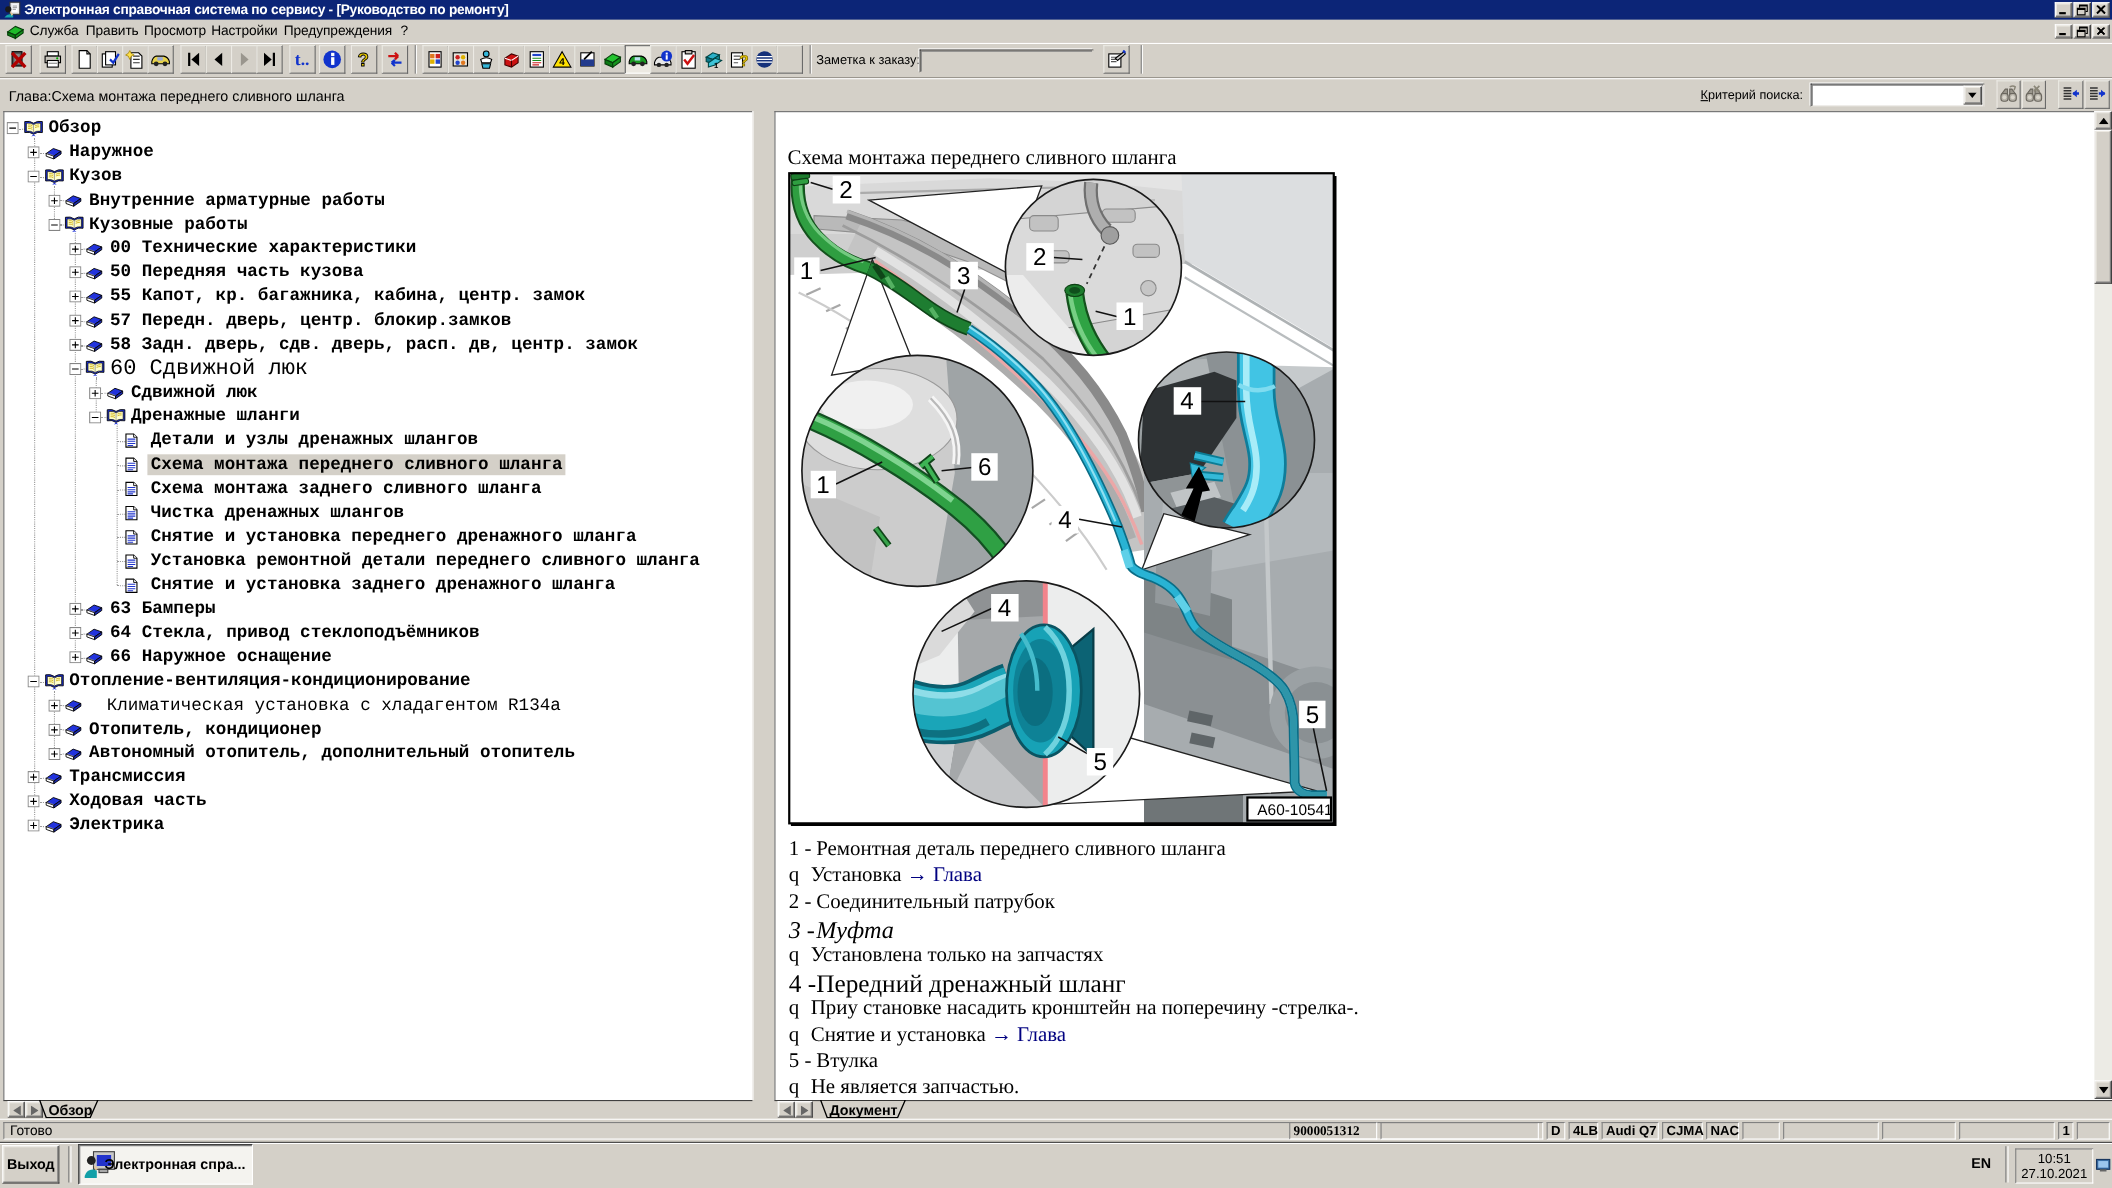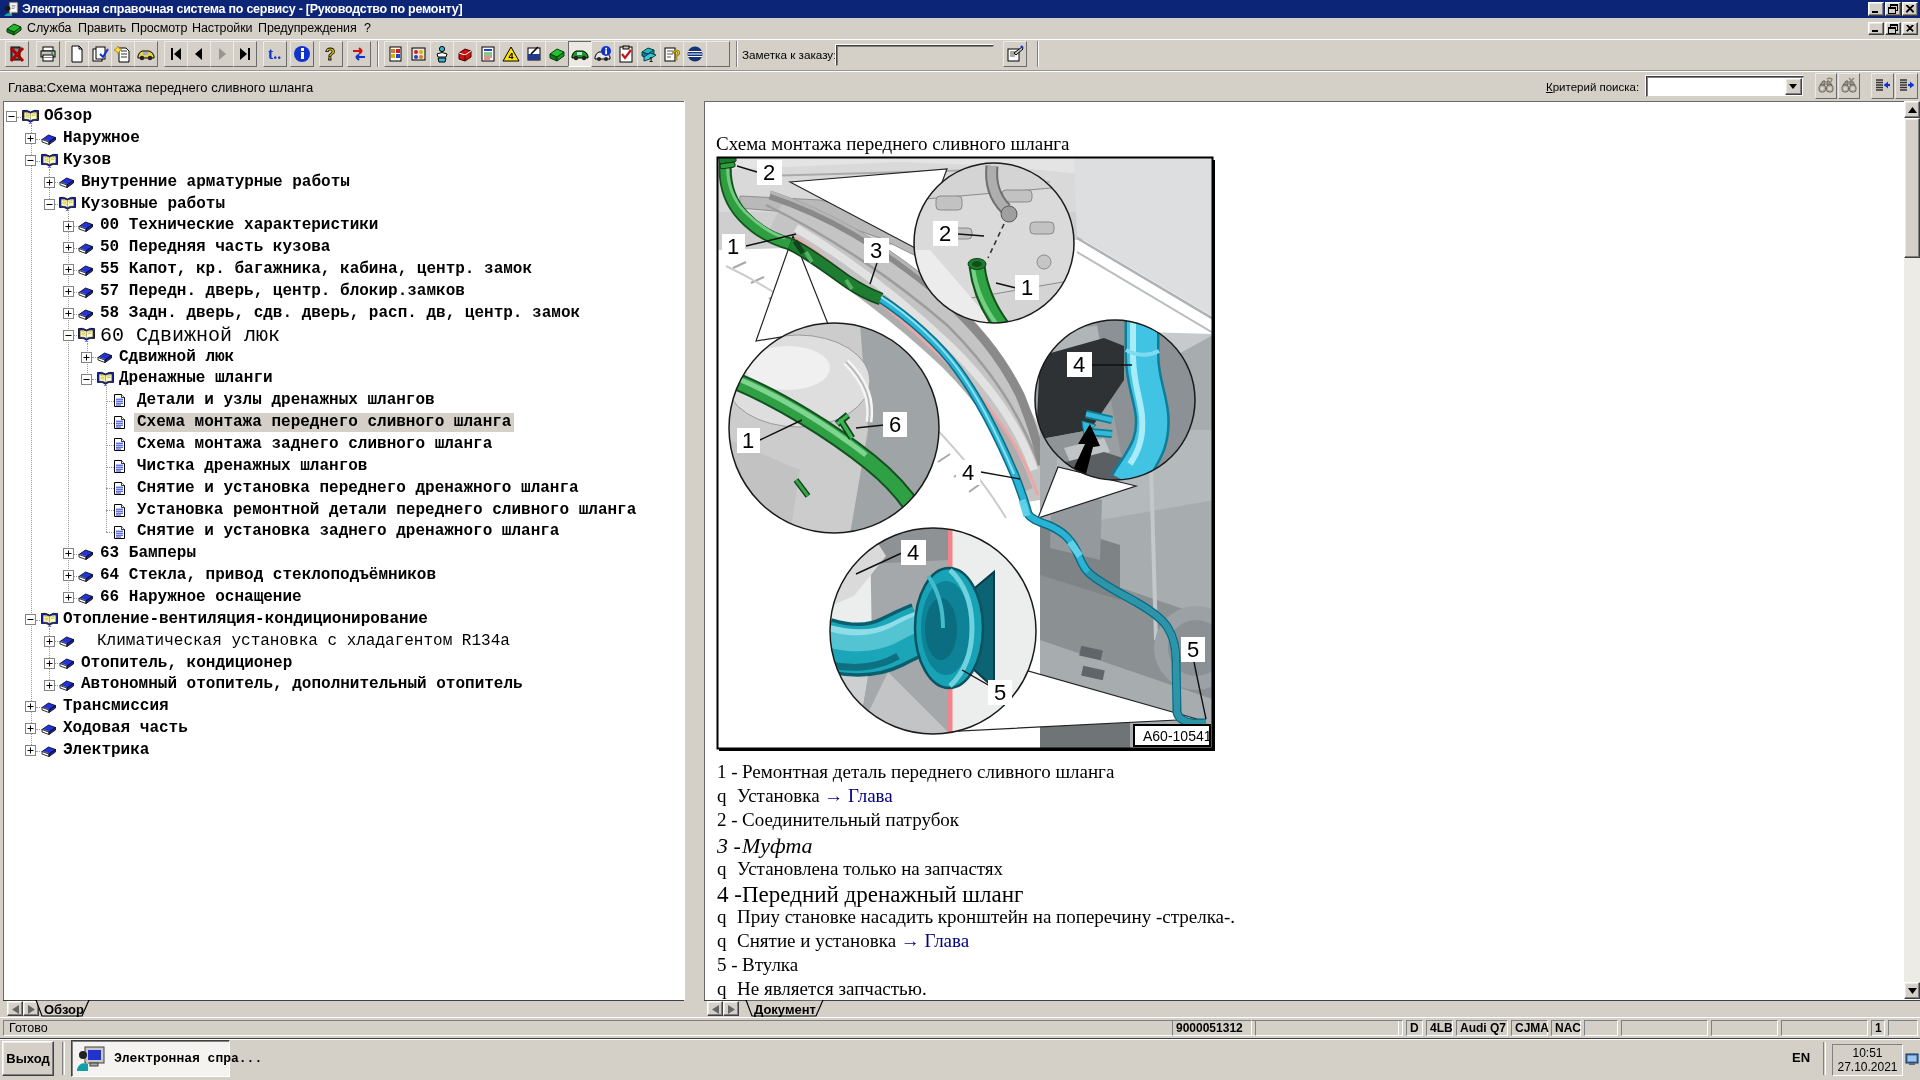--- a/index.html
+++ b/index.html
@@ -715,21 +715,21 @@
     <svg class="abs" style="left:4px;top:3px" width="7" height="9" viewBox="0 0 7 9">
       <path d="M0 0 L7 4.5 L0 9 Z" fill="#666"></path>
     </svg>
   </div>
 <svg class="abs" style="left:740px;top:1000px" width="90" height="17" viewBox="0 0 90 17">
     <path d="M6 0 L83 0 L76 16 L12 16 Z" fill="#d4d0c8" stroke="#000" stroke-width="1.2"></path>
   </svg>
 <div class="abs" style="left:754px;top:1002px;font-size:13px;font-weight:bold;">Документ</div>
 <div class="abs" style="left:0;top:1017px;width:1920px;height:21px;background:#d4d0c8;border-top:1px solid #fff;"></div>
 <div class="abs sunken" style="left:3px;top:1020px;width:1396px;height:16px;font-size:12.5px;line-height:14px;padding-left:5px;">Готово</div>
-<div class="abs sunken" style="left:1172px;top:1020px;width:80px;height:16px;font-size:12px;font-weight:bold;line-height:14px;padding-left:3px;white-space:nowrap;">9000051312</div>
+<div class="abs sunken" style="left:1172px;top:1020px;width:80px;height:16px;font-size:12px;font-weight:bold;line-height:14px;padding-left:3px;white-space:nowrap;font-family:Liberation Serif, serif;">9000051312</div>
 <div class="abs sunken" style="left:1255px;top:1020px;width:148px;height:16px;font-size:12px;font-weight:bold;line-height:14px;padding-left:3px;white-space:nowrap;"></div>
 <div class="abs sunken" style="left:1406px;top:1020px;width:17px;height:16px;font-size:12px;font-weight:bold;line-height:14px;padding-left:3px;white-space:nowrap;">D</div>
 <div class="abs sunken" style="left:1426px;top:1020px;width:27px;height:16px;font-size:12px;font-weight:bold;line-height:14px;padding-left:3px;white-space:nowrap;">4LB</div>
 <div class="abs sunken" style="left:1456px;top:1020px;width:52px;height:16px;font-size:12px;font-weight:bold;line-height:14px;padding-left:3px;white-space:nowrap;">Audi Q7</div>
 <div class="abs sunken" style="left:1511px;top:1020px;width:37px;height:16px;font-size:12px;font-weight:bold;line-height:14px;padding-left:3px;white-space:nowrap;">CJMA</div>
 <div class="abs sunken" style="left:1551px;top:1020px;width:30px;height:16px;font-size:12px;font-weight:bold;line-height:14px;padding-left:3px;white-space:nowrap;">NAC</div>
 <div class="abs sunken" style="left:1584px;top:1020px;width:34px;height:16px;font-size:12px;font-weight:bold;line-height:14px;padding-left:3px;white-space:nowrap;"></div>
 <div class="abs sunken" style="left:1621px;top:1020px;width:87px;height:16px;font-size:12px;font-weight:bold;line-height:14px;padding-left:3px;white-space:nowrap;"></div>
 <div class="abs sunken" style="left:1711px;top:1020px;width:67px;height:16px;font-size:12px;font-weight:bold;line-height:14px;padding-left:3px;white-space:nowrap;"></div>
 <div class="abs sunken" style="left:1781px;top:1020px;width:87px;height:16px;font-size:12px;font-weight:bold;line-height:14px;padding-left:3px;white-space:nowrap;"></div>
@@ -740,21 +740,21 @@
 <div class="abs" style="left:62px;top:1042px;width:3px;height:33px;border-left:1px solid #808080;border-right:1px solid #fff;"></div>
 <div class="abs" style="left:71px;top:1040px;width:159px;height:37px;background:#f4f3ef;border-top:1px solid #404040;border-left:1px solid #404040;border-right:1px solid #fff;border-bottom:1px solid #fff;box-shadow:inset 1px 1px 0 #808080;"></div>
 <svg class="abs" style="left:76px;top:1045px" width="30" height="28" viewBox="0 0 30 28">
  <rect x="9" y="2" width="19" height="16" fill="#c8c8c8" stroke="#404040"></rect>
  <rect x="12" y="5" width="13" height="10" fill="#2233cc"></rect>
  <rect x="14" y="18" width="8" height="3" fill="#a8a8a8" stroke="#404040"></rect>
  <circle cx="7" cy="10" r="4" fill="#222"></circle>
  <path d="M1 24 Q4 16 12 19 L12 26 L1 26 Z" fill="#12a0a8"></path>
  <path d="M9 14 L13 17 L11 19 Z" fill="#e8c898"></path>
 </svg>
-<div class="abs" style="left:114px;top:1051px;font-size:13px;font-weight:bold;font-family:Liberation Mono, monospace;">Электронная спра...</div>
+<div class="abs" style="left:95px;top:1051px;font-size:13px;font-weight:bold;">Электронная спра...</div>
 <div class="abs" style="left:1792px;top:1050px;font-size:13px;font-weight:bold;">EN</div>
 <div class="abs" style="left:1823px;top:1042px;width:3px;height:33px;border-left:1px solid #808080;border-right:1px solid #fff;"></div>
 <div class="abs sunken" style="left:1832px;top:1044px;width:71px;height:32px;font-size:12px;text-align:center;">
     <div style="margin-top:1px">10:51</div>
     <div>27.10.2021</div>
   </div>
 <svg class="abs" style="left:1905px;top:1053px" width="14" height="13" viewBox="0 0 14 13">
  <rect x="1" y="1" width="12" height="9" fill="#3a6ea5" stroke="#14335c"></rect>
  <rect x="2.5" y="2.5" width="9" height="6" fill="#9cc6ee"></rect>
  <rect x="4" y="10" width="6" height="2" fill="#666"></rect>

